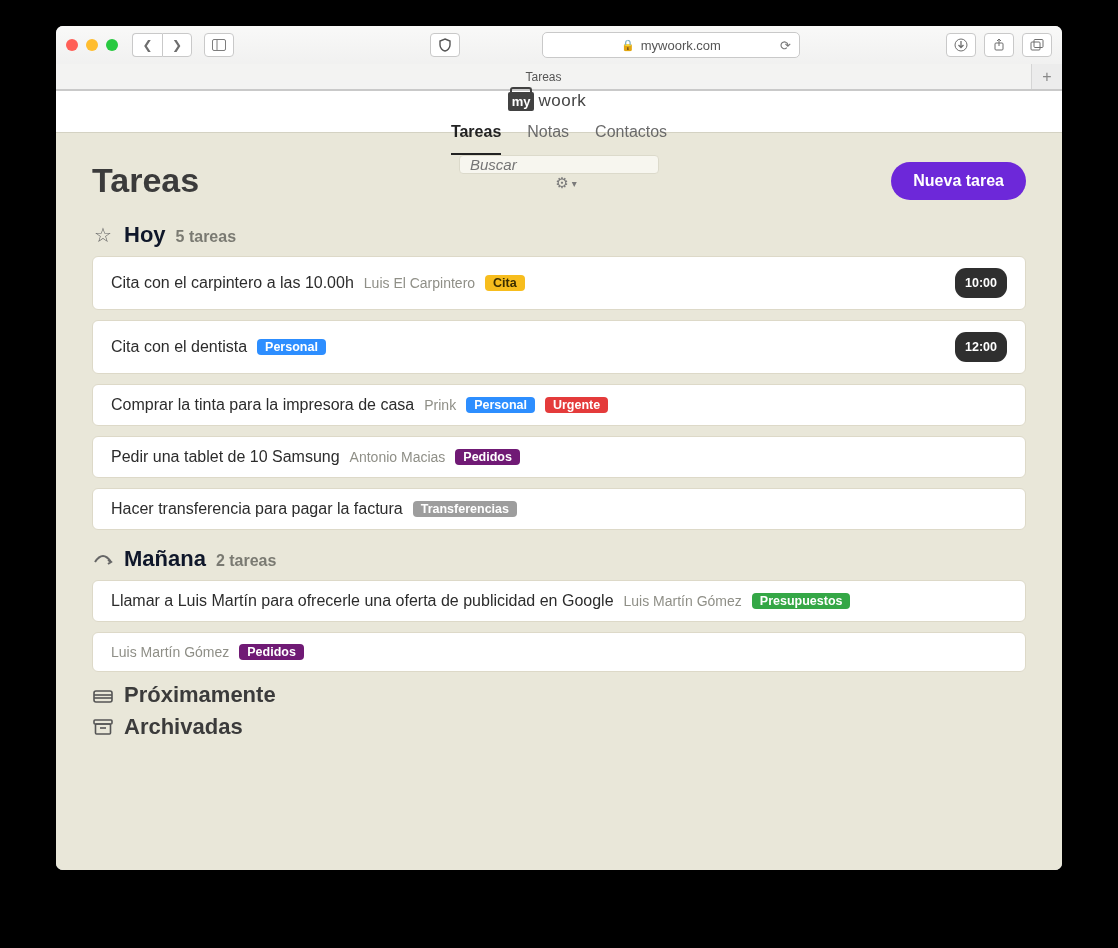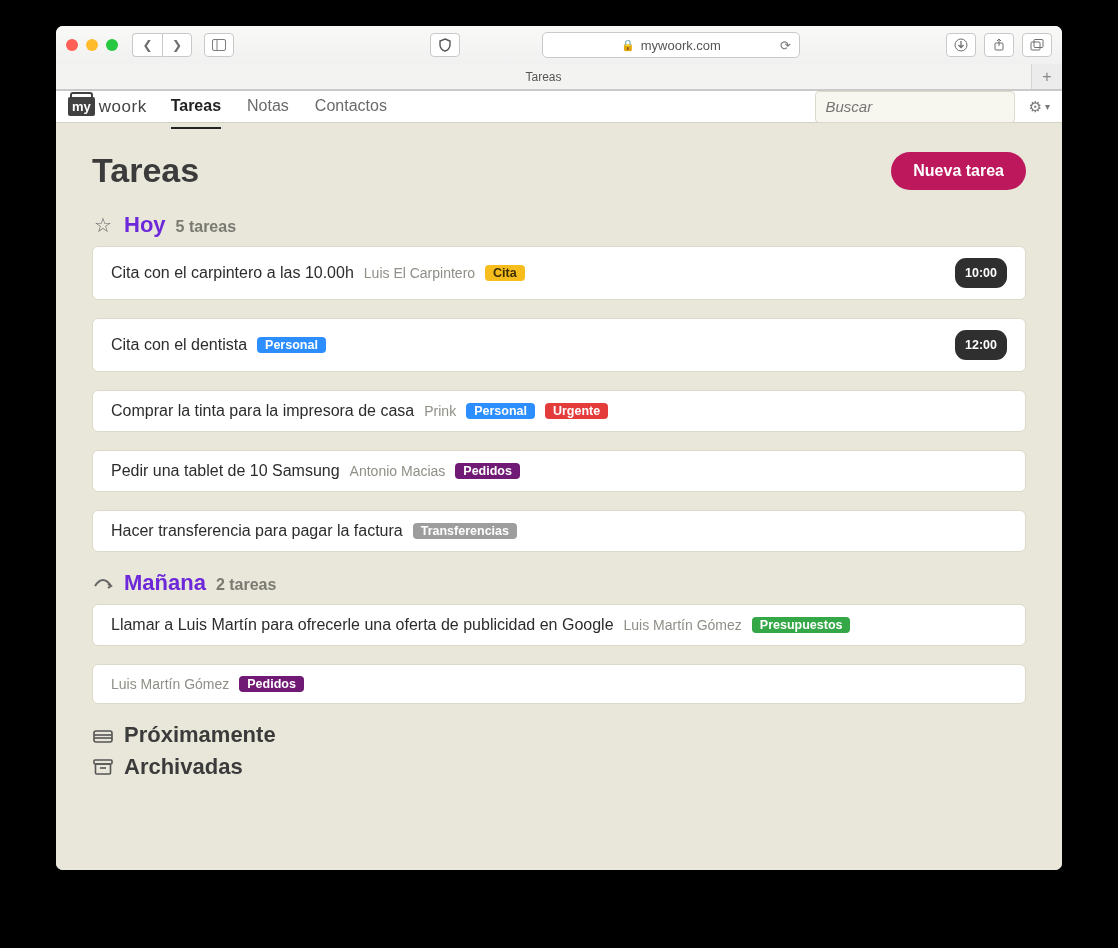--- a/index.html
+++ b/index.html
@@ -61,23 +61,24 @@
     font-size:12px; color:#555; border-right:1px solid #d5d5d5;
     background:#f3f3f2;
   }
   .newtab{width:30px; display:flex; align-items:center; justify-content:center; color:#888; font-size:16px; background:#ececec;}
   
   .app {
     flex:1; background:#e9e7d9;
     display:flex; flex-direction:column;
   }
   .app-nav {
-    height:32px; background:#fff; border-bottom:1px solid #d4d2c3;
+    height:42px; background:#fff; border-bottom:1px solid #d4d2c3;
     display:flex; align-items:center;
     padding:0 12px;
+    flex-direction:column;
   }
   .logo { display:flex; align-items:center; gap:0; margin-right:24px; font-weight:500; color:#333;}
   .logo-box{
     background:#414141; color:#fff; font-weight:700; font-size:13px;
     padding:2px 4px; border-radius:2px; position:relative;
   }
   .logo-box::before{
     content:""; position:absolute; top:-5px; left:2px; right:2px; height:3px;
     border:2px solid #414141; border-bottom:none; border-radius:3px 3px 0 0;
   }
@@ -92,33 +93,33 @@
     padding:0 10px; font-size:15px; color:#999; font-style:italic;
   }
   .gear-wrap{margin-left:14px; display:flex; align-items:center; color:#7a7a7a; gap:3px; font-size:15px;}
   .page {
     padding: 28px 36px;
     overflow:auto;
   }
   .page-header{display:flex; align-items:center; justify-content:space-between; margin-bottom:22px;}
   .page-title{font-size:34px; font-weight:800; color:#3b3b3b;}
   .btn-primary{
-    background:#be185d; color:#fff; border:none; border-radius:22px;
+    background:#6d28d9; color:#fff; border:none; border-radius:22px;
     padding:10px 22px; font-size:16px; font-weight:600; cursor:pointer;
   }
   .section-header{
     display:flex; align-items:baseline; gap:10px;
     margin:16px 0 8px 0;
   }
   .section-header .icon{color:#666; font-size:20px; width:22px; display:inline-flex; justify-content:center;}
-  .section-title{font-size:22px; font-weight:800; color:#6d28d9;}
+  .section-title{font-size:22px; font-weight:800; color:#0f172a;}
   .section-count{font-size:16px; color:#7a7a72;font-weight:bold;}
   .task-card{
     background:#fff; border:1px solid #ddd9c8; border-radius:6px;
-    padding:11px 18px; margin-bottom:18px;
+    padding:11px 18px; margin-bottom:10px;
     display:flex; align-items:center; gap:10px;
   }
   .task-title{font-size:16px; color:#2c2c2c; font-weight:500;}
   .task-contact{font-size:14px; color:#8f8f87;}
   .tag{
     display:inline-block; padding:1px 8px; border-radius:4px;
     font-size:12.5px; font-weight:700; color:#fff;
   }
   .tag-cita{background:#f7bd1d; color:#3a2d00;}
   .tag-personal{background:#2d8eff;text-align:center;}

